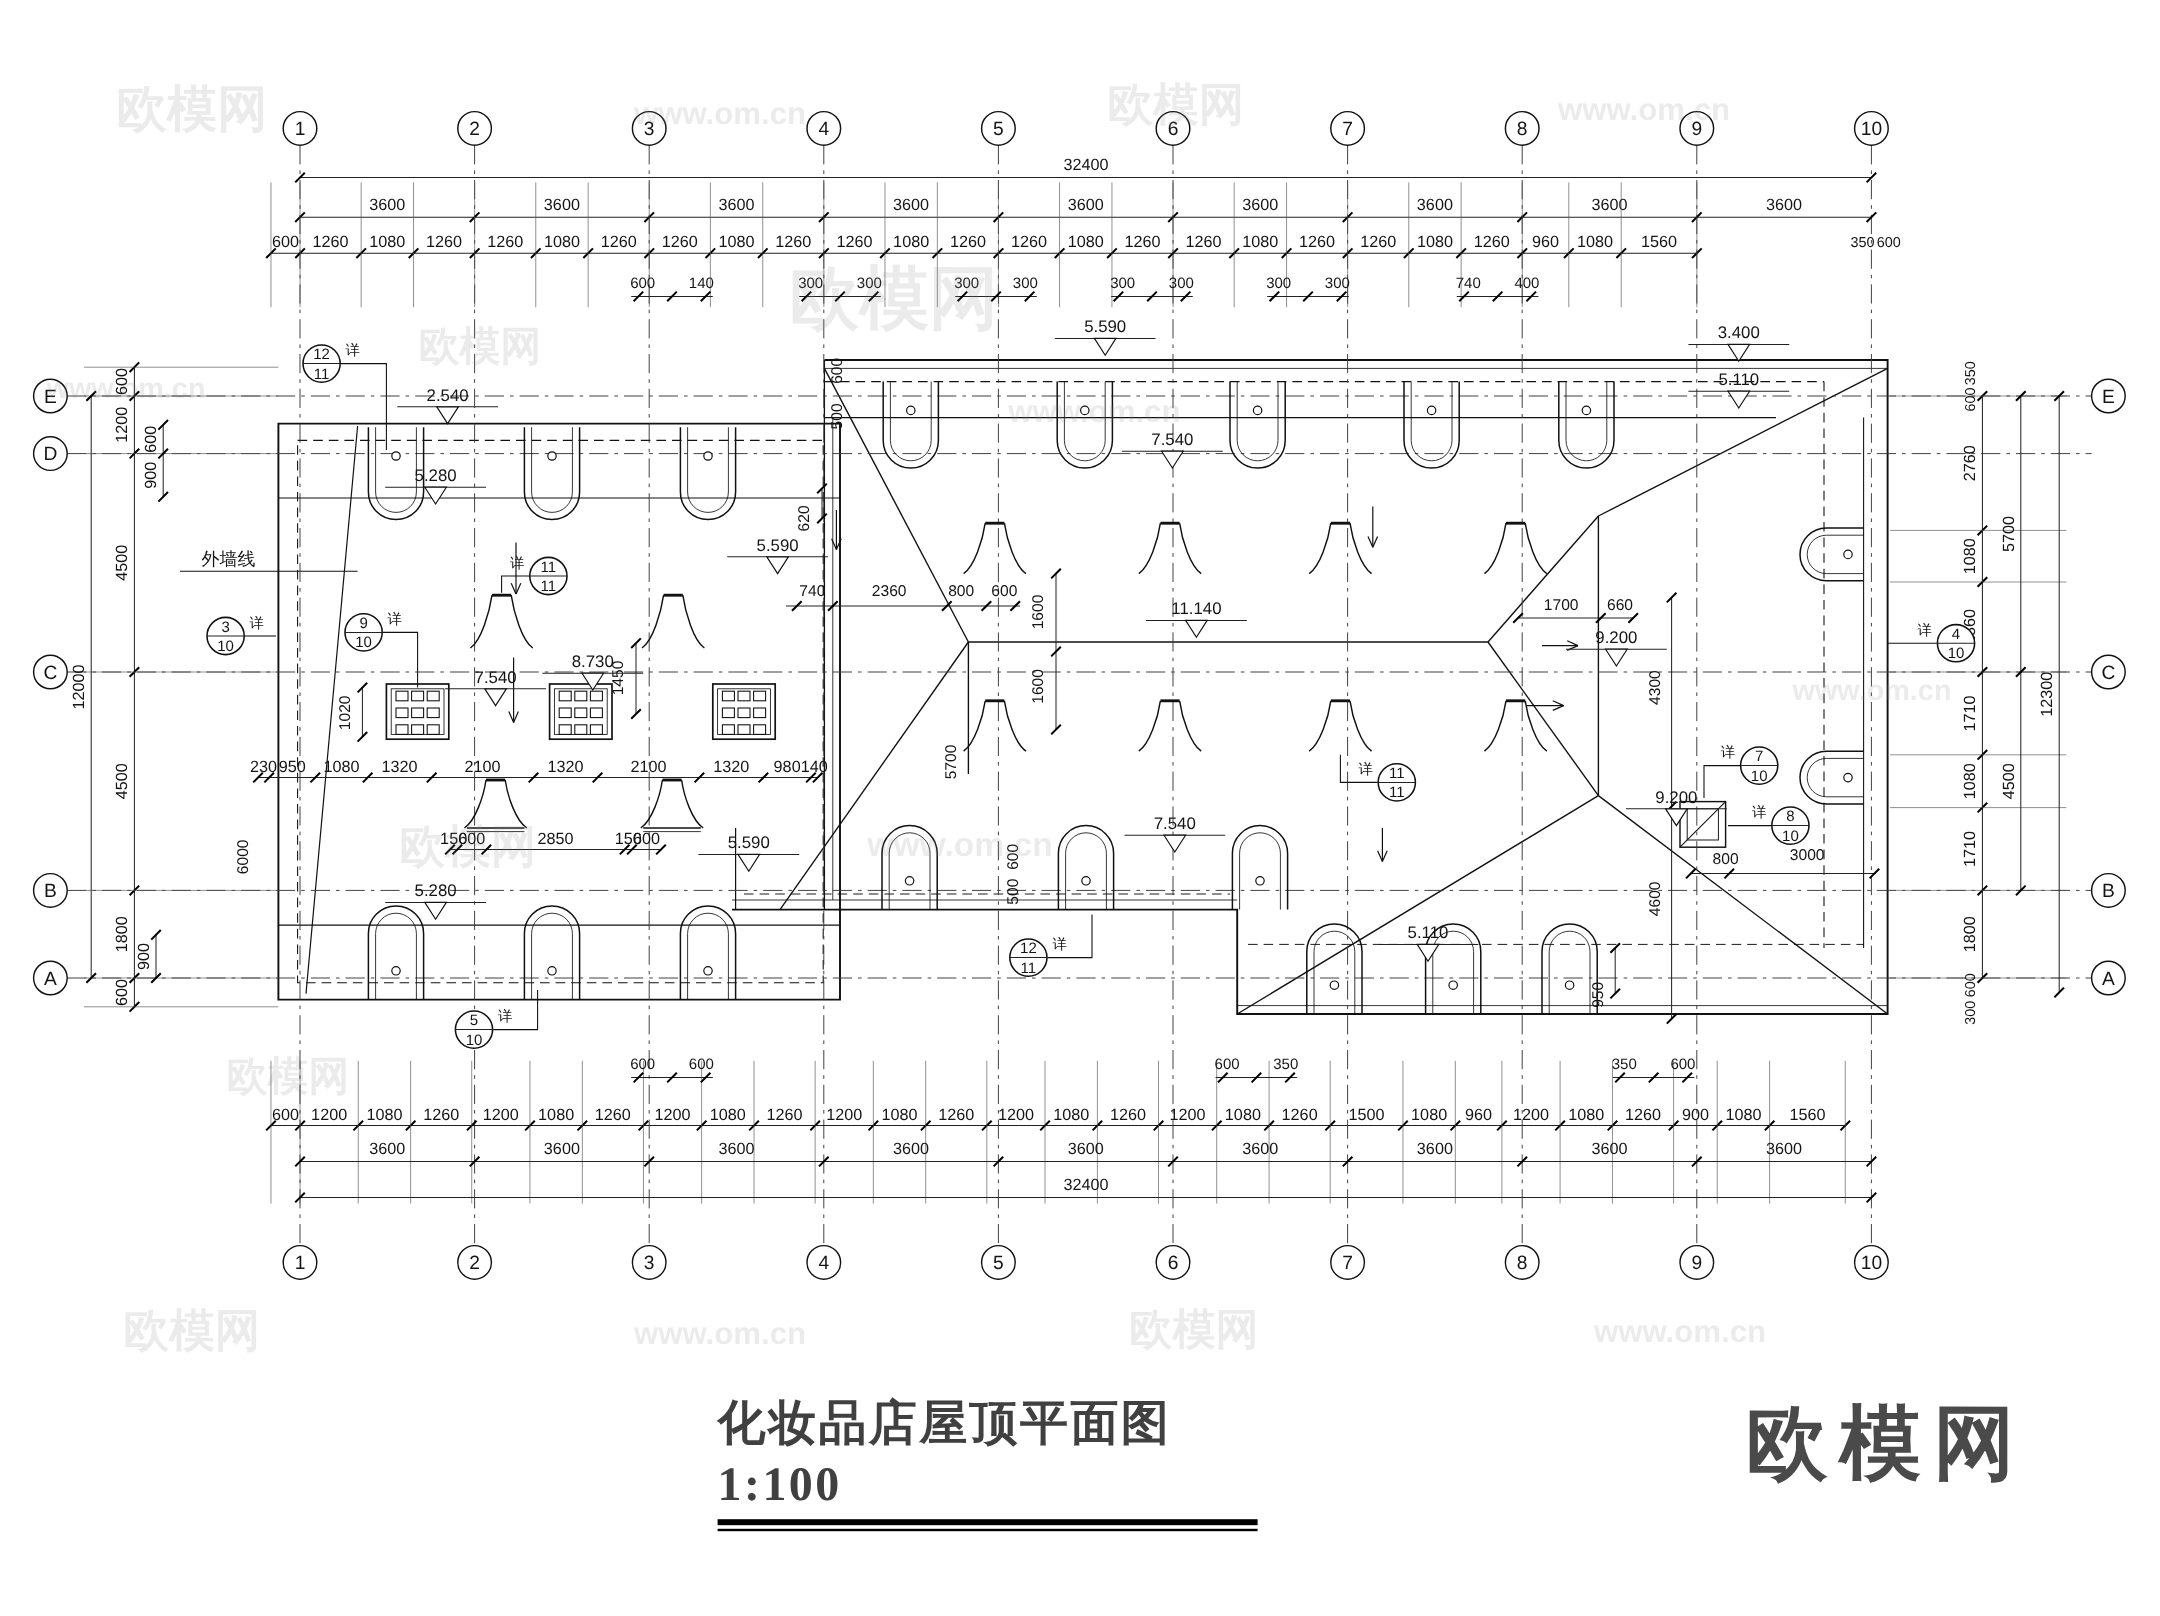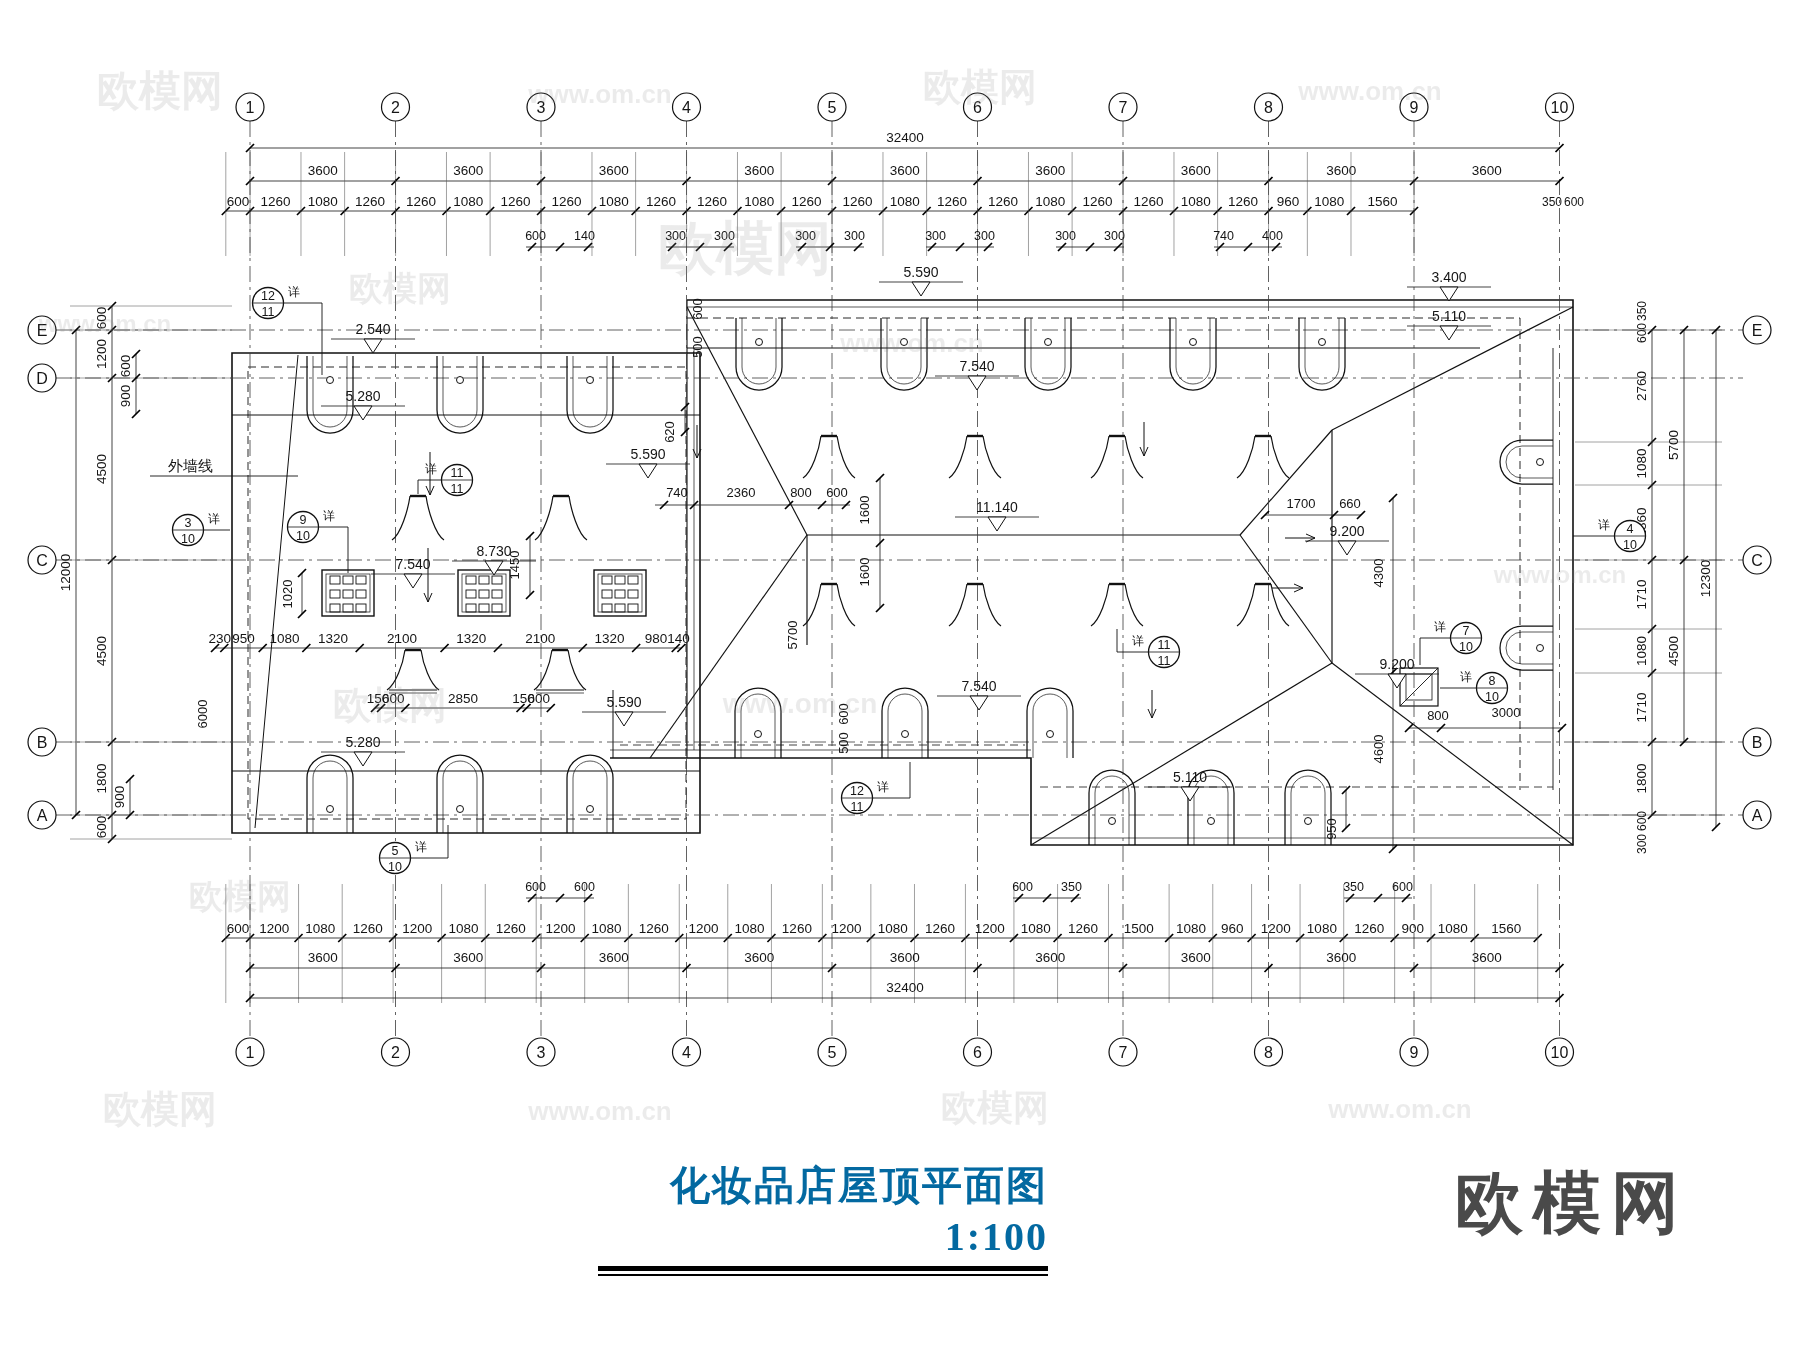--- a/index.html
+++ b/index.html
@@ -7,22 +7,22 @@
           font-family:"Liberation Sans",sans-serif;}
   svg{position:absolute;left:0;top:0;}
   svg text{font-family:"Liberation Sans",sans-serif;fill:#151515;}
   .gl{stroke:#3a3a3a;stroke-width:.8;stroke-dasharray:16 5 3 5;fill:none}
   .dl{stroke:#222;stroke-width:.85;fill:none}
   .xl{stroke:#555;stroke-width:.55;fill:none}
   .tk{stroke:#000;stroke-width:1.7}
   .bl{stroke:#111;fill:none}
   .dash{stroke-dasharray:8 5}
   .wm{opacity:.16;fill:#8a8a8a;font-weight:bold}
-  .title-wrap{position:absolute;left:598px;top:1158px;width:450px;text-align:right;
-      font-family:"Liberation Serif",serif;font-weight:700;font-size:40px;color:#0369a1;letter-spacing:2px;}
+  .title-wrap{position:absolute;left:598px;top:1158px;width:450px;text-align:left;
+      font-family:"Liberation Serif",serif;font-weight:700;font-size:40px;color:#404040;letter-spacing:2px;}
   .title-underline{margin-top:6px;border-top:5px solid #000;height:3px;border-bottom:2px solid #000;}
   .logo-big{position:absolute;left:1455px;top:1158px;font-size:68px;font-weight:bold;
       color:#4a4a4a;letter-spacing:10px;font-family:"Liberation Sans",sans-serif;}
 </style>
 </head>
 <body>
 
 <div class="canvas">
 
   <svg width="1800" height="1347" viewBox="0 0 1800 1347">

